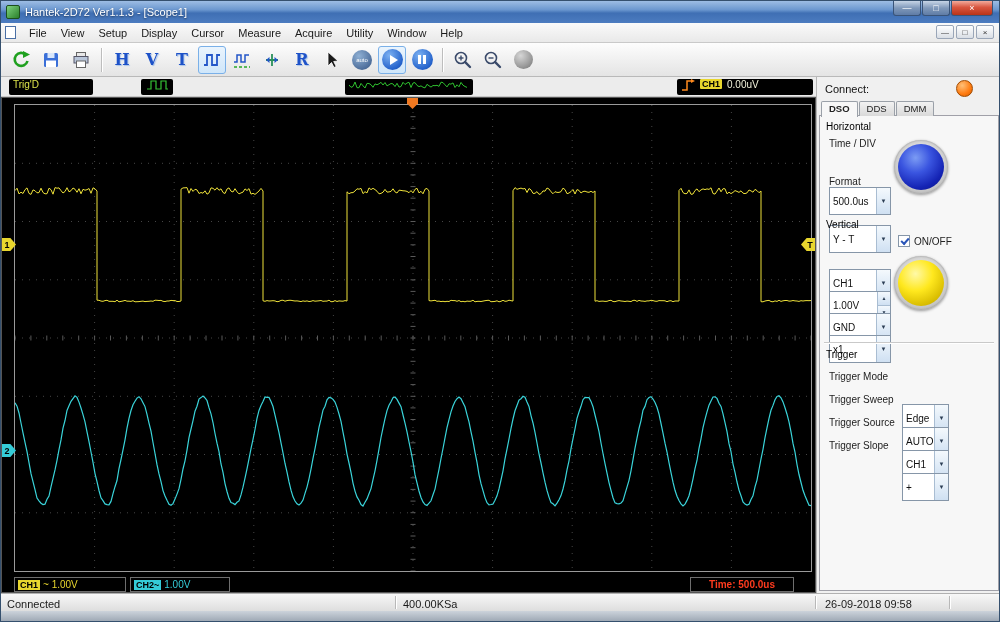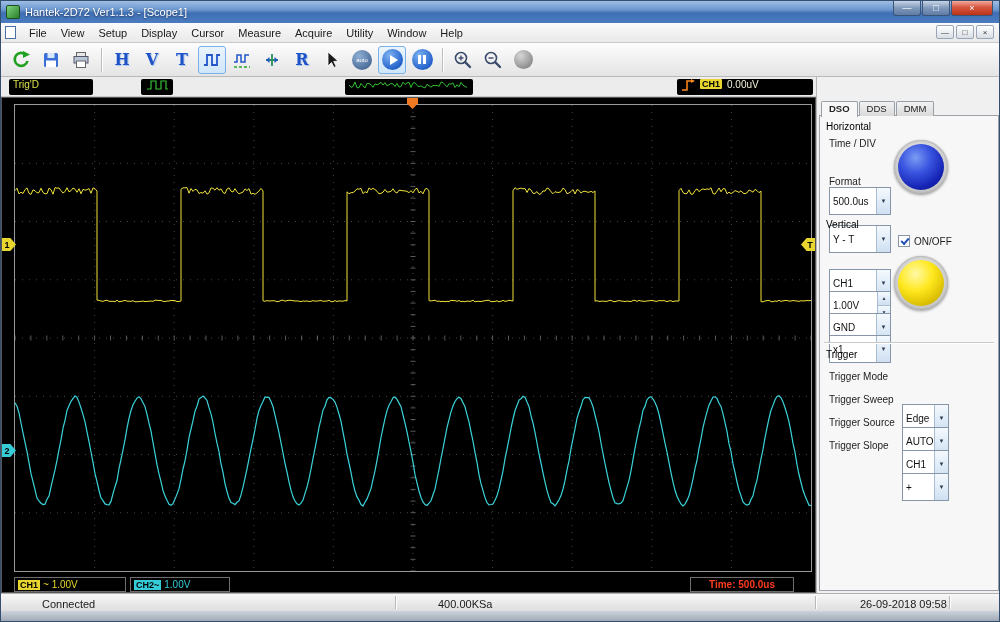--- a/index.html
+++ b/index.html
@@ -86,21 +86,21 @@
   .checkbox{position:absolute;width:12px;height:12px;border:1px solid #8696a8;background:#fff;}
   .checkbox::after{content:"";position:absolute;left:2px;top:2px;width:6px;height:3px;border-left:2px solid #2a55b8;border-bottom:2px solid #2a55b8;transform:rotate(-48deg);}
   .knob{position:absolute;width:54px;height:54px;border-radius:50%;background:radial-gradient(circle at 50% 40%,#f4f4f4,#c6c6c6 70%,#9c9c9c);box-shadow:0 1px 3px rgba(0,0,0,.4),inset 0 0 2px #888;display:flex;align-items:center;justify-content:center;}
   .knob .ball{width:46px;height:46px;border-radius:50%;}
   .knob-blue .ball{background:radial-gradient(circle at 38% 30%,#7c9cf4 0%,#3a55e0 35%,#1423b4 70%,#0a1478 100%);}
   .knob-yellow .ball{background:radial-gradient(circle at 38% 30%,#fff9a8 0%,#ffe81e 40%,#d8bc00 75%,#b09600 100%);}
   .sep{position:absolute;left:4px;right:4px;height:1px;background:#c9c9c9;box-shadow:0 1px 0 #fff;}
 
   
   .statusbar{position:absolute;left:0;top:592px;width:1000px;height:18px;background:linear-gradient(#f7f7f7,#dedede);border-top:1px solid #b0b0b0;color:#1a1a1a;}
-  .sbtext{position:absolute;top:4px;font-size:11px;margin-left:35px;}
+  .sbtext{position:absolute;top:4px;font-size:11px;}
   .sbdiv{position:absolute;top:2px;width:1px;height:13px;background:#b8b8b8;box-shadow:1px 0 0 #fff;}
   .framebottom{position:absolute;left:0;top:610px;width:1000px;height:12px;background:linear-gradient(#ccd3db,#96a1ae);}
 </style>
 </head>
 <body>
 
 <div class="window">
 
   <div class="titlebar">
     <span class="app-icon"></span>
@@ -385,20 +385,24 @@
           <span class="badge c">CH2~</span>
           <span class="ctext">1.00V</span>
         </div>
         <div class="fbox f3">
           <span class="rtext">Time: 500.0us</span>
         </div>
       </div>
     </div>
 
     <div class="panel">
+      <div class="connectrow">
+        <span class="plabel">Connect:</span>
+        <span class="led"></span>
+      </div>
       <div class="tabs">
         <span class="tab active">DSO</span>
         <span class="tab">DDS</span>
         <span class="tab">DMM</span>
       </div>
       <div class="page">
 
         <span class="sect" style="left:6px;top:5px">Horizontal</span>
         <span class="lbl" style="left:9px;top:22px">Time / DIV</span>
         <div class="combo" style="left:9px;top:35px;width:62px">

